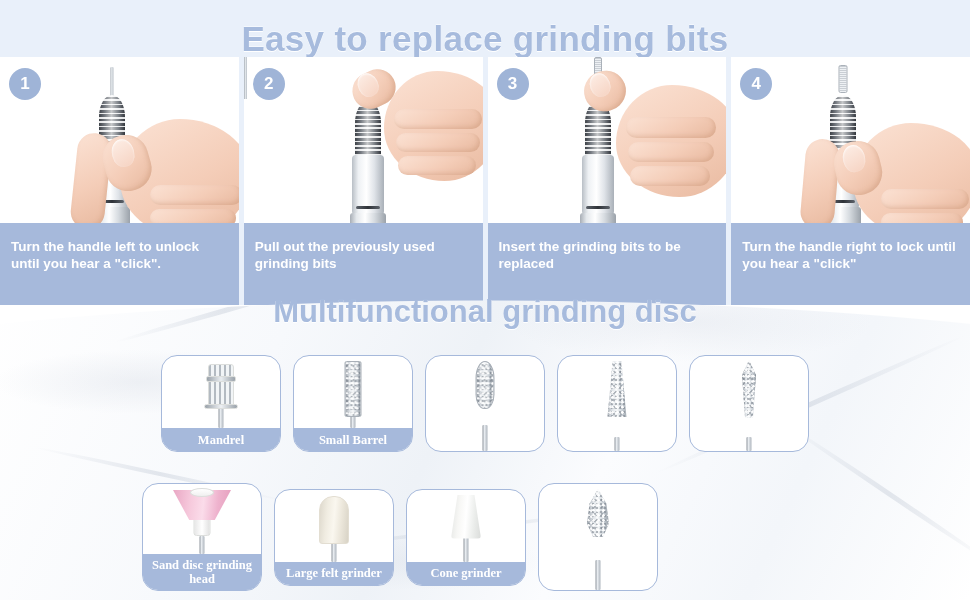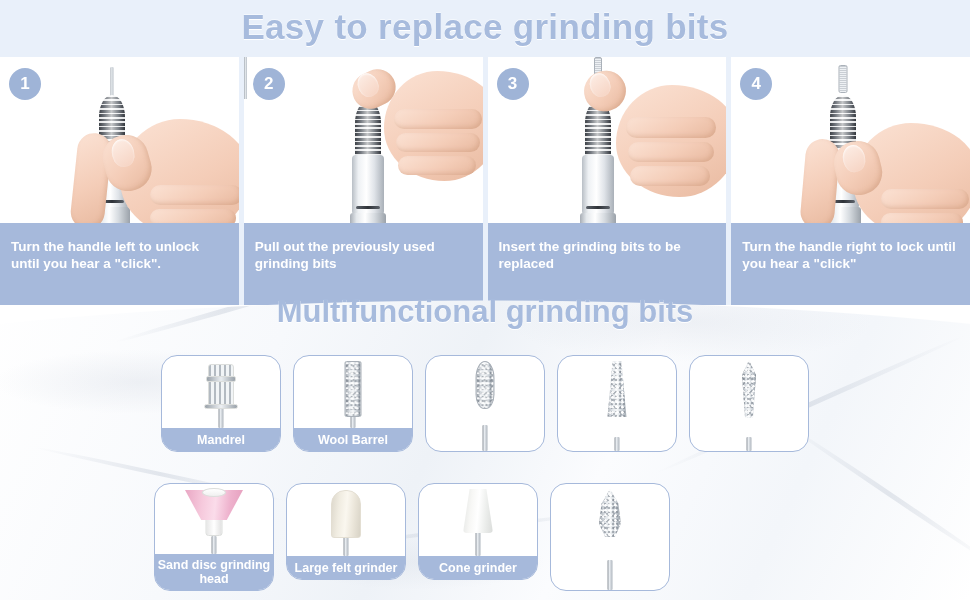--- a/index.html
+++ b/index.html
@@ -15,21 +15,21 @@
     overflow: hidden;
   }
 
   
   .header-band {
     position: absolute; left: 0; top: 0;
     width: 970px; height: 57px;
     background: #e9f0fa;
   }
   .header-title {
-    position: absolute; left: 0; top: 7px;
+    position: absolute; left: 0; top: 19px;
     width: 970px;
     text-align: center;
     font-size: 35px;
     font-weight: bold;
     letter-spacing: .3px;
     color: #a7bbdd;
     text-shadow: 0 1px 0 #ffffff, 0 -1px 0 #f4f8fd;
   }
 
   
@@ -158,21 +158,21 @@
     z-index: 4;
   }
 
   .bits-row {
     position: absolute;
     display: flex;
     justify-content: center;
     z-index: 4;
   }
   .bits-row.row1 { left: 0; top: 355px; width: 970px; gap: 12px; }
-  .bits-row.row2 { left: 16px; top: 483px; width: 792px; gap: 12px; }
+  .bits-row.row2 { left: 4px; top: 483px; width: 792px; gap: 12px; align-items: center; }
 
   .bit-card {
     position: relative;
     width: 120px; height: 97px;
     background: #ffffff;
     border: 1.6px solid #a6b9db;
     border-radius: 16px;
     overflow: hidden;
     display: flex;
     flex-direction: column;
@@ -185,21 +185,21 @@
   .bit-card .cap {
     flex: 0 0 auto;
     background: #a6b9db;
     color: #ffffff;
     font-size: 12.5px;
     font-weight: bold;
     text-align: center;
     line-height: 14px;
     padding: 4px 2px 4px;
     min-height: 23px;
-    display: flex; align-items: center; justify-content: center;
+    display: flex; align-items: center; justify-content: center; font-family: Liberation Serif, serif;
   }
   .bit-card.two-line { height: 108px; }
   .bit-card.two-line .cap { min-height: 35px; }
 
   
   .shank {
     position: absolute; left: 50%; transform: translateX(-50%); bottom: 0;
     width: 5px;
     background: linear-gradient(90deg,#8d949c,#e9edf1 38%,#aeb5bd);
     border-radius: 1px;
@@ -329,21 +329,21 @@
 
   <div class="marble">
     <div class="vein" style="left:110px; top:46px;  width:230px; height:5px;  transform:rotate(-16deg);"></div>
     <div class="vein" style="left:420px; top:18px;  width:300px; height:4px;  transform:rotate(9deg);"></div>
     <div class="vein" style="left:640px; top:140px; width:340px; height:5px;  transform:rotate(-24deg);"></div>
     <div class="vein" style="left:30px;  top:210px; width:260px; height:4px;  transform:rotate(12deg);"></div>
     <div class="vein" style="left:300px; top:266px; width:320px; height:4px;  transform:rotate(-7deg);"></div>
     <div class="vein" style="left:760px; top:230px; width:260px; height:5px;  transform:rotate(34deg);"></div>
   </div>
 
-  <div class="bits-title">Multifunctional grinding bits</div>
+  <div class="bits-title">Multifunctional grinding disc</div>
 
   <div class="bits-row row1">
 
     <div class="bit-card">
       <div class="art">
         <div class="shank" style="height:22px;"></div>
         <div class="smooth" style="top:8px; width:26px; height:44px; border-radius:3px;
              background:repeating-linear-gradient(90deg,#b3bac1 0 2px,#f2f5f7 2px 5px);"></div>
         <div class="smooth" style="top:20px; width:30px; height:6px; border-radius:2px;
              background:linear-gradient(90deg,#99a1a9,#e9edf0,#9aa2aa);"></div>
@@ -352,21 +352,21 @@
       </div>
       <div class="cap">Mandrel</div>
     </div>
 
 
     <div class="bit-card">
       <div class="art">
         <div class="shank" style="height:14px;"></div>
         <div class="grit" style="top:5px; width:17px; height:56px; border-radius:2px;"></div>
       </div>
-      <div class="cap">Wool Barrel</div>
+      <div class="cap">Small Barrel</div>
     </div>
 
     <div class="bit-card">
       <div class="art">
         <div class="shank" style="height:26px;"></div>
         <div class="grit" style="top:5px; width:19px; height:48px;
              border-radius:50% 50% 46% 46% / 36% 36% 30% 30%;"></div>
       </div>
     </div>
 

